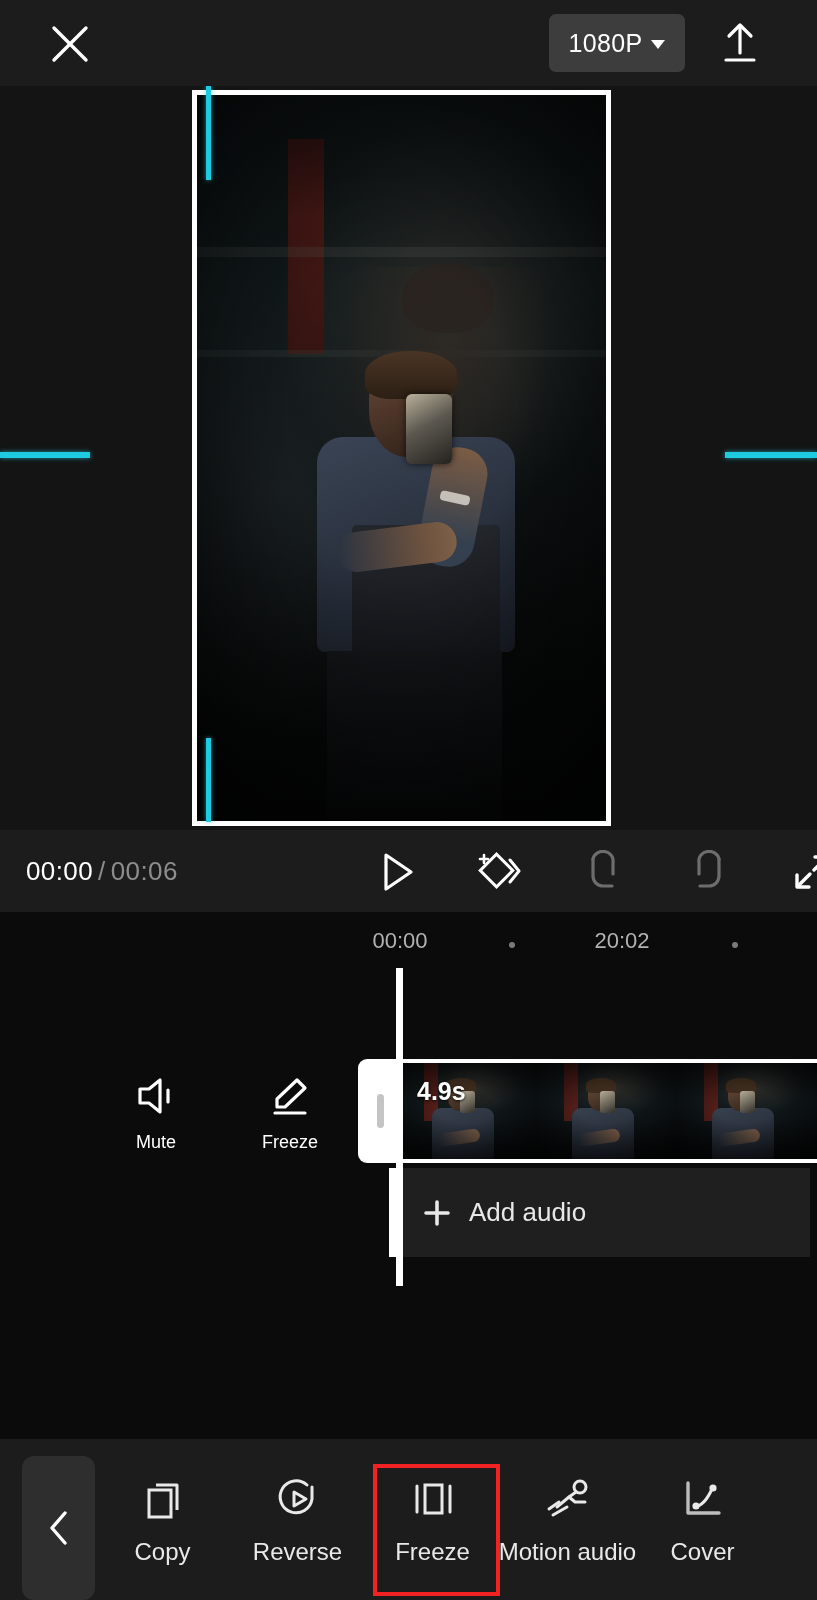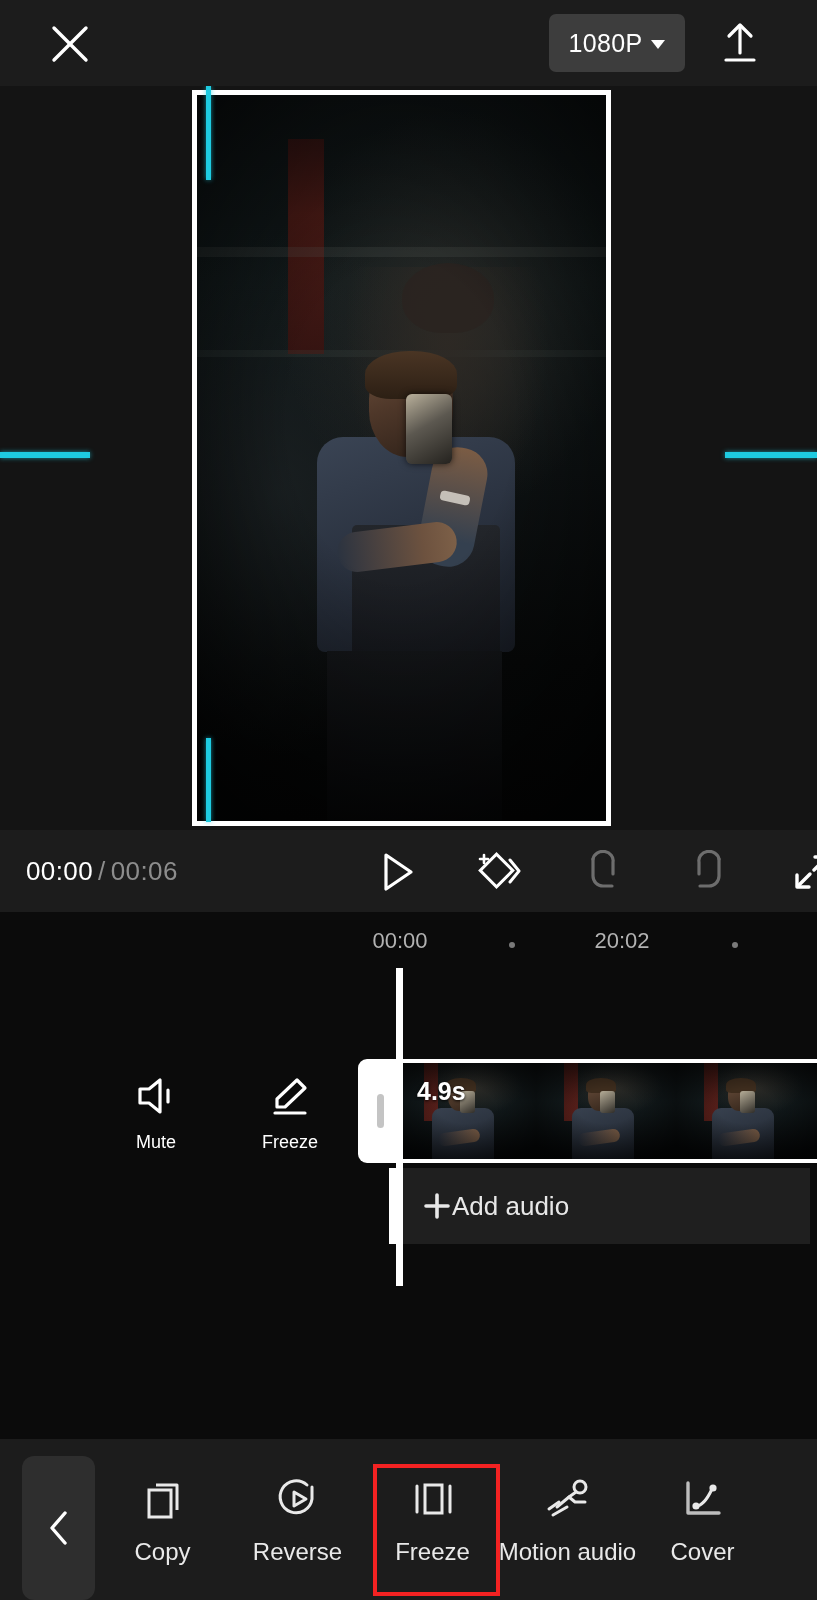--- a/index.html
+++ b/index.html
@@ -253,24 +253,24 @@
   .thumb .t-vig { position: absolute; inset: 0;
     background: radial-gradient(ellipse 70% 60% at 50% 45%, rgba(0,0,0,0) 30%, rgba(0,0,0,.7) 100%); }
   .clip-duration {
     position: absolute; left: 21px; top: 14px;
     color: #ffffff; font-size: 25px; font-weight: bold;
     text-shadow: 0 1px 3px rgba(0,0,0,.9);
     z-index: 5;
   }
   .audio-track {
     position: absolute; left: 396px; top: 256px;
-    width: 421px; height: 76px;
+    width: 421px; height: 89px;
     background: #1f1f1f;
     display: flex; align-items: center;
-    padding-left: 26px;
+    gap: 17px; padding-left: 26px;
     border-left: 7px solid #ffffff;
     margin-left: -7px;
   }
   .audio-track .lbl { color: #e8e8e8; font-size: 26px; }
 
   
   .bottombar {
     position: absolute; top: 1439px; left: 0;
     width: 817px; height: 161px;
     background: #1c1c1c;

